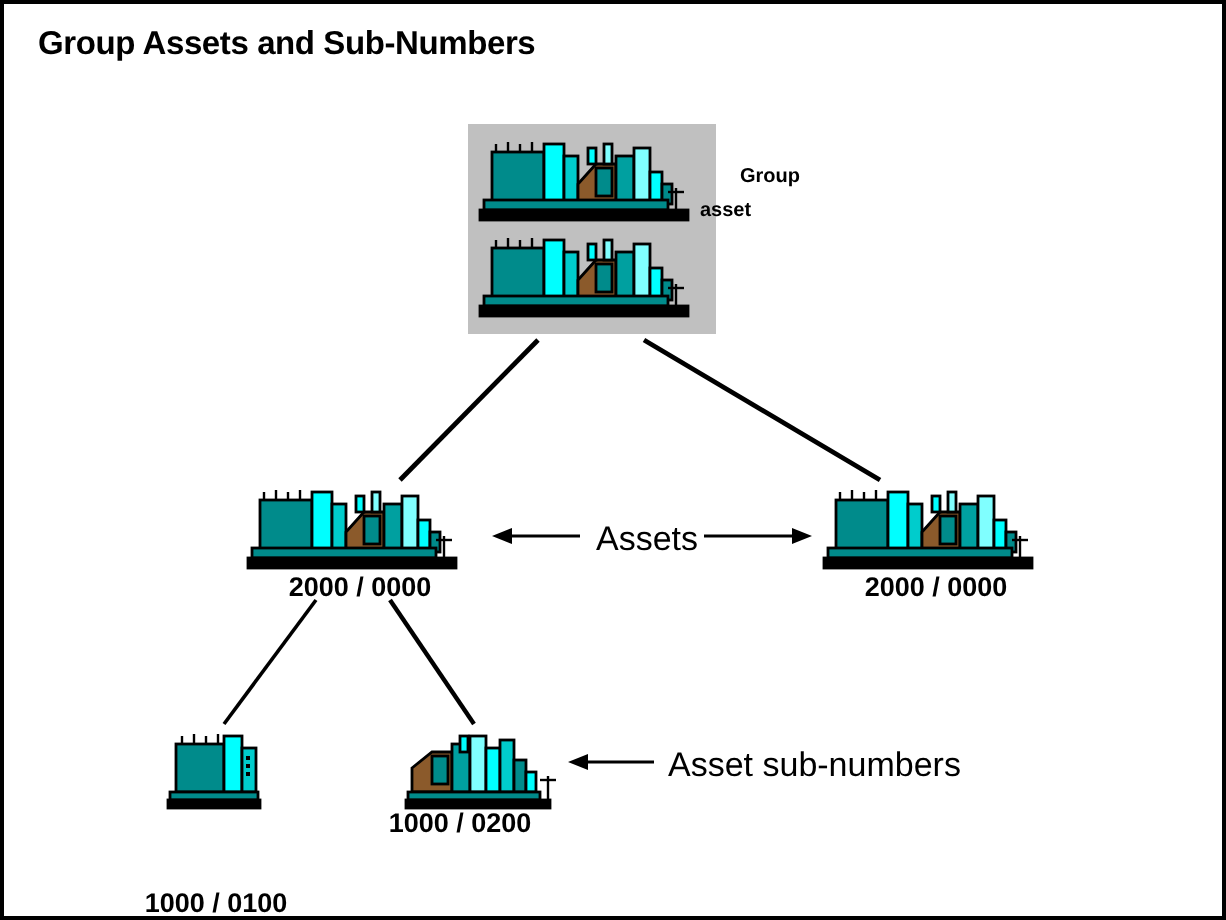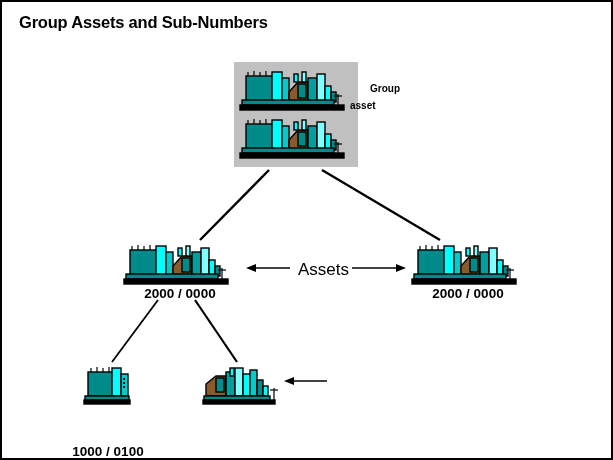--- a/index.html
+++ b/index.html
@@ -250,16 +250,18 @@
         <rect x="28" y="4" width="4" height="8" fill="#00ffff"></rect>
         <rect x="2" y="32" width="66" height="4" fill="#008b8b"></rect>
         <rect x="1" y="36" width="72" height="4" fill="#000000"></rect>
       </g>
       <g stroke="#000000" stroke-width="1.2" fill="none">
         <line x1="72" y1="24" x2="72" y2="36"></line>
         <line x1="68" y1="26" x2="76" y2="26"></line>
       </g>
     </svg>
   </div>
+  <div class="node-label" style="left:168px; top:402px; width:120px;">1000 / 0200</div>
 
   <div class="ann-label" style="left:296px; top:258px;">Assets</div>
+  <div class="ann-label" style="left:332px; top:371px;">Asset sub-numbers</div>
 
 </div>
 
 </body></html>

